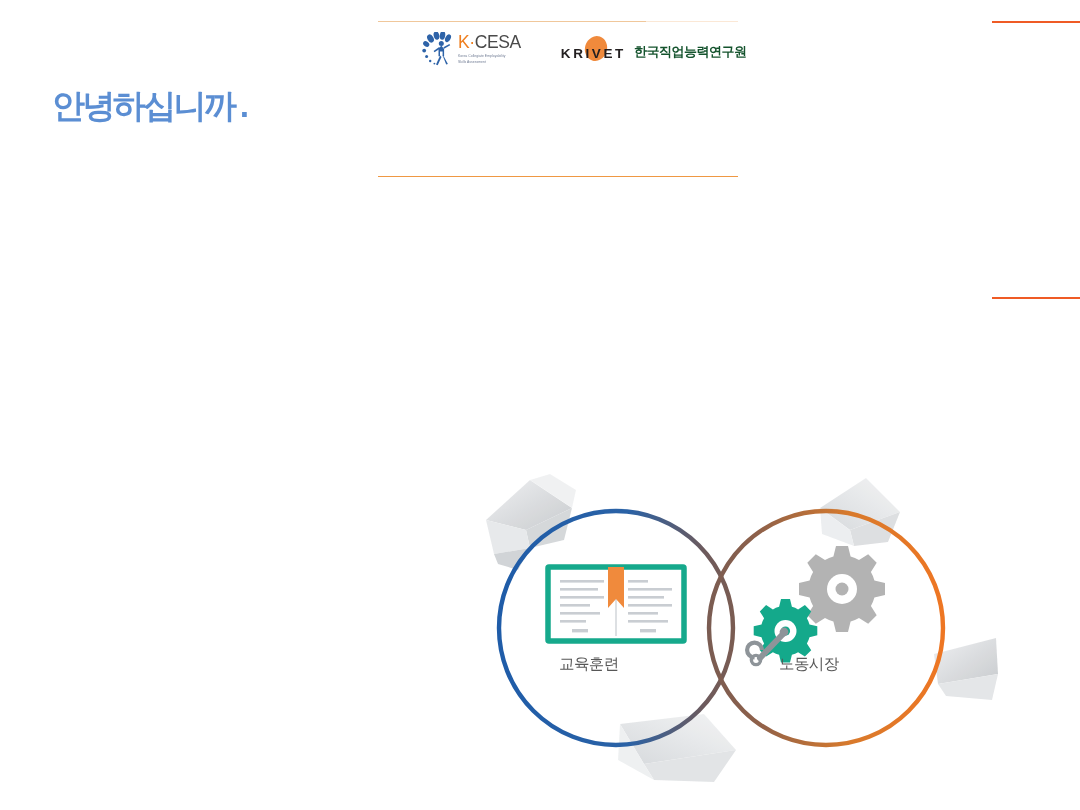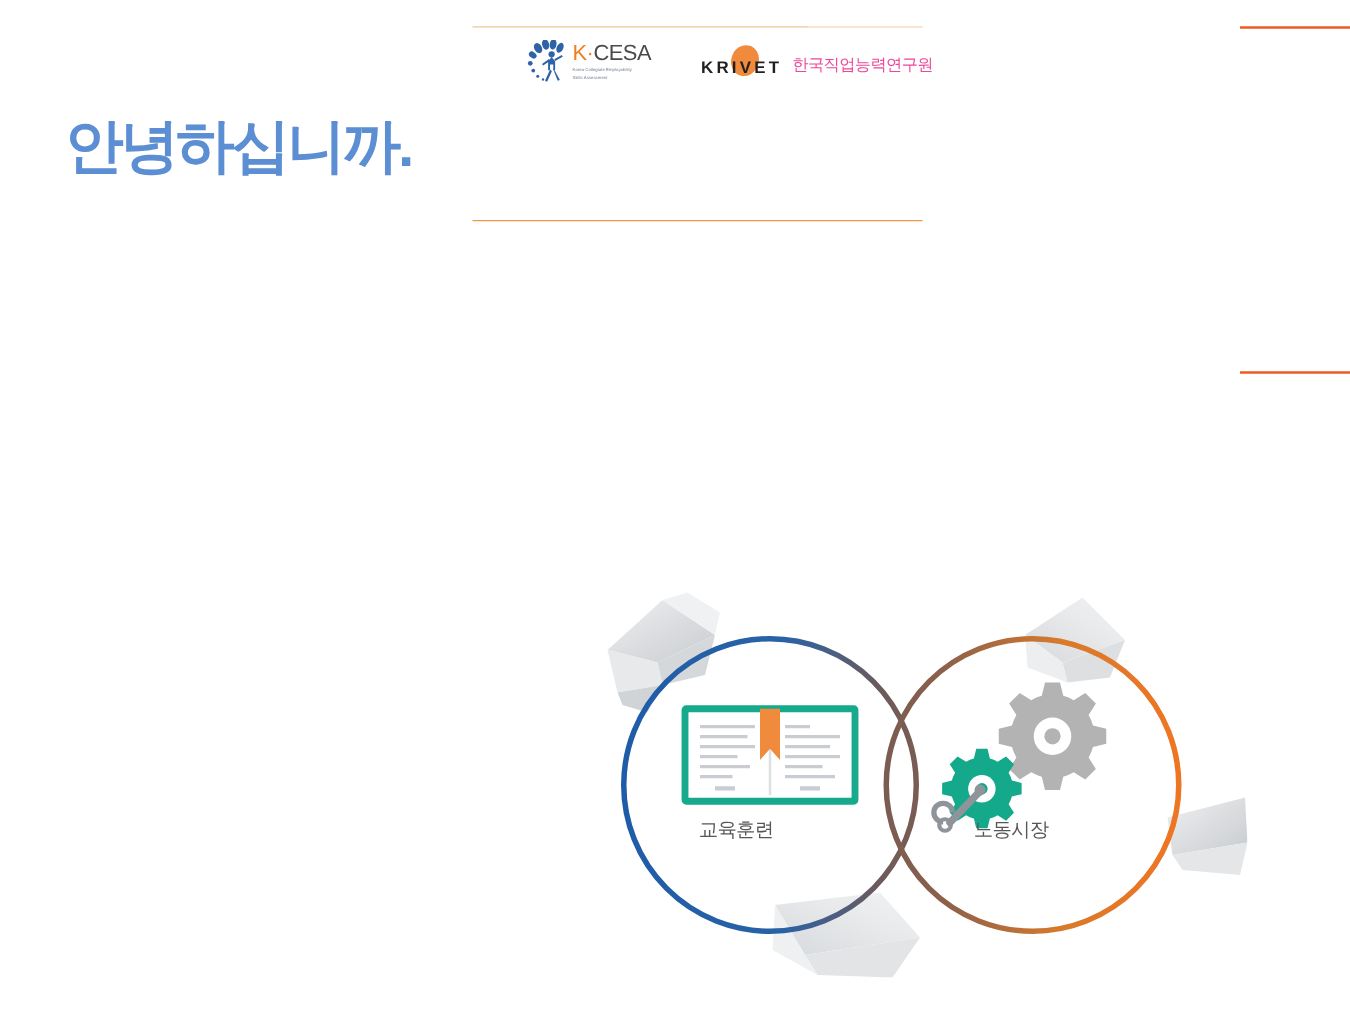--- a/index.html
+++ b/index.html
@@ -133,37 +133,38 @@
     font-weight: 700;
     letter-spacing: 2.6px;
     color: #231f20;
     white-space: nowrap;
   }
   .krivet-kor {
     position: relative;
     z-index: 1;
     margin-left: 8px;
     font-size: 13px;
-    font-weight: 400;
-    color: #ec4899;
+    font-weight: 700;
+    color: #14532d;
     letter-spacing: -0.5px;
     white-space: nowrap;
   }
 
   
   .headline {
     position: absolute;
     left: 52px;
     top: 92px;
-    font-size: 47px;
+    font-size: 33px;
     font-weight: 700;
     color: #5b8ed3;
     letter-spacing: -2.6px;
     line-height: 1.05;
     white-space: nowrap;
+    font-family: Liberation Mono, monospace;
   }
 
   
   .diagram {
     position: absolute;
     left: 468px;
     top: 468px;
     width: 530px;
     height: 320px;
   }

